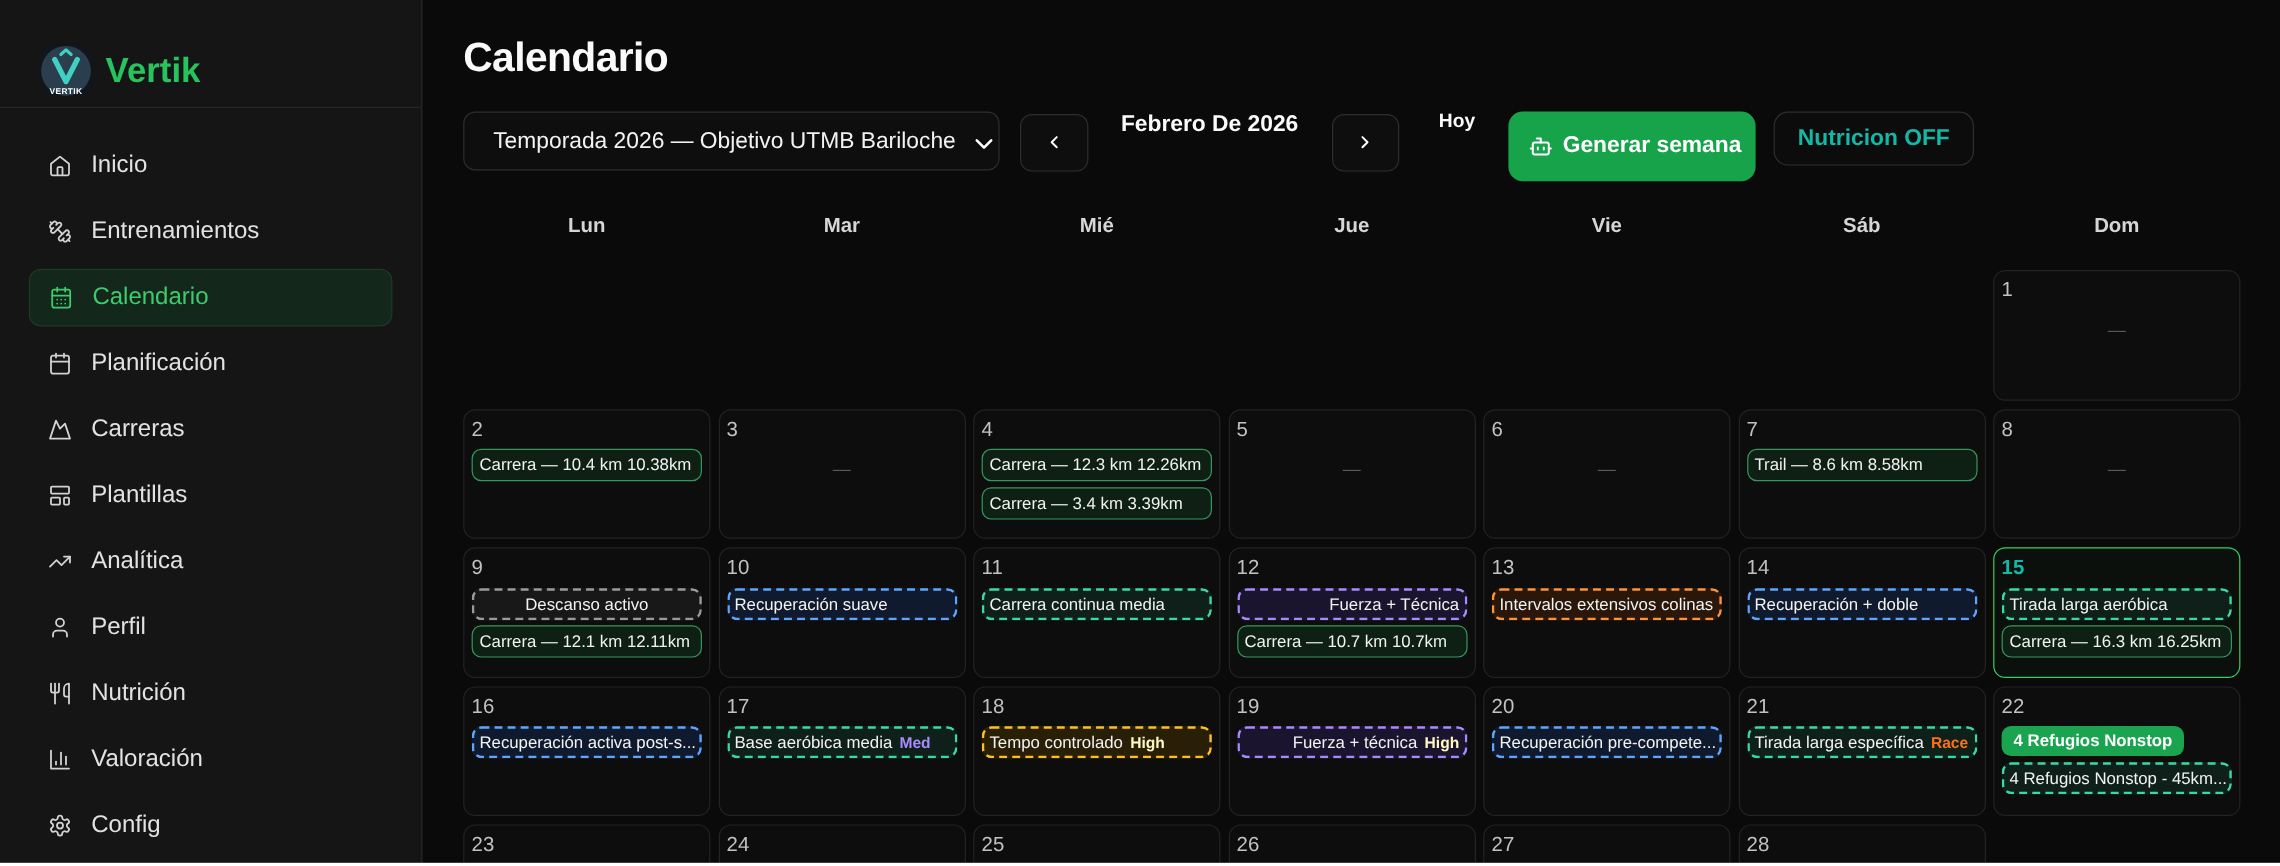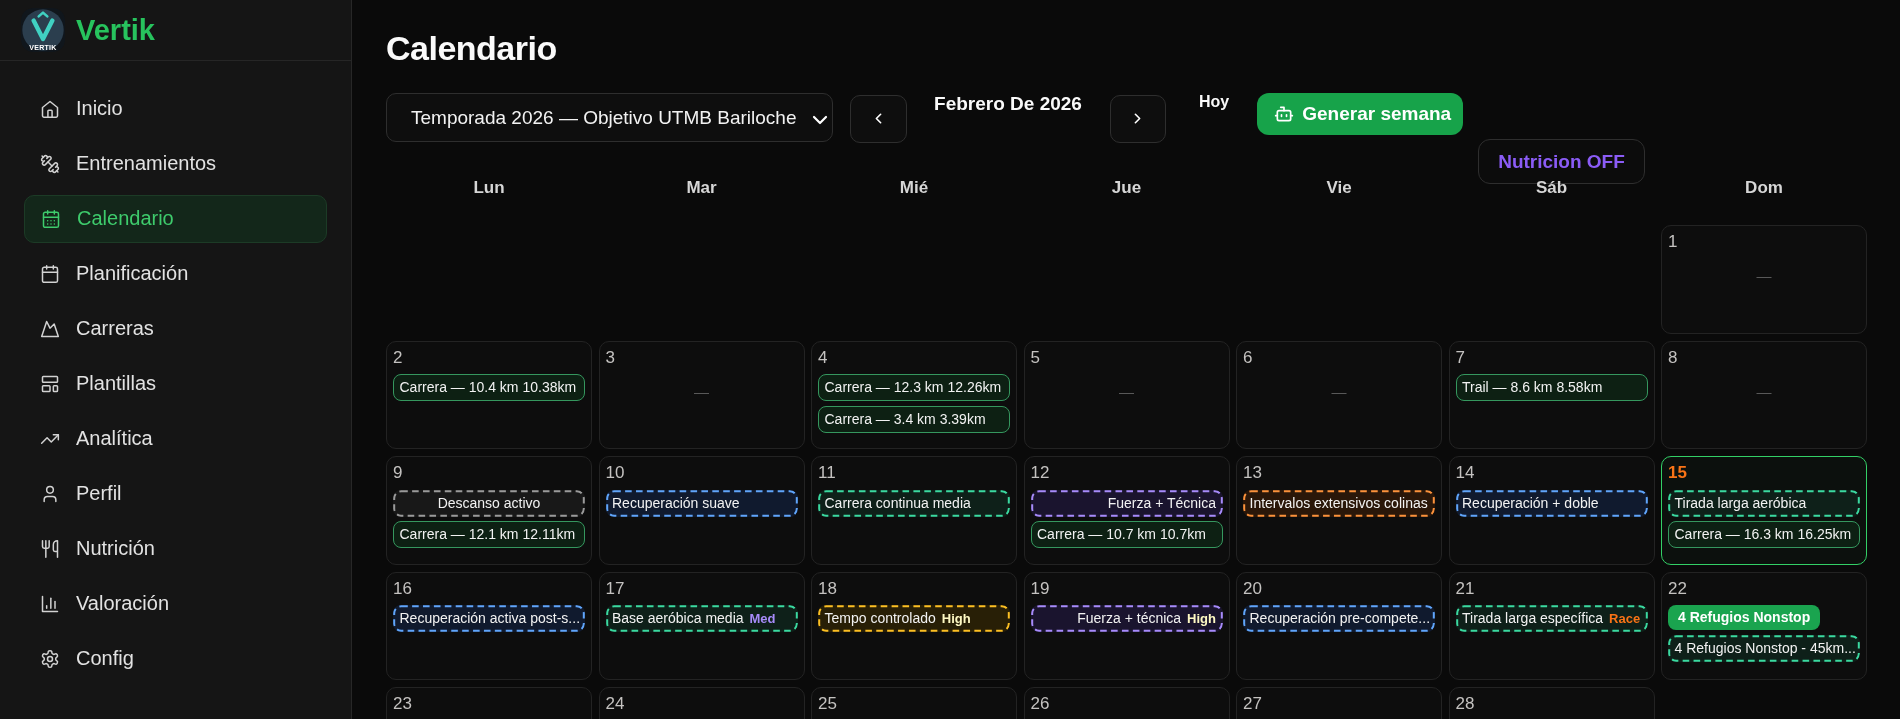--- a/index.html
+++ b/index.html
@@ -2,58 +2,58 @@
 <html><head>
 <meta charset="utf-8">
 <style>
 * { margin:0; padding:0; box-sizing:border-box; }
 html,body { width:1900px; height:722px; overflow:hidden; background:#0a0a0a;
   font-family:"Liberation Sans", sans-serif; }
 .app { display:flex; width:1900px; height:722px; position:relative; }
 
 
 aside { width:352px; height:100%; background:#151515; border-right:1px solid #272727; flex:0 0 352px; }
-.brand { height:61px; border-bottom:1px solid #262626; display:flex; align-items:center; padding-left:21px; }
+.brand { height:61px; border-bottom:1px solid #262626; display:flex; align-items:center; padding-left:33px;margin-top:29px; }
 .logo { width:44px; height:44px; border-radius:12px; }
 .brandname { color:#27c35d; font-size:29px; font-weight:700; margin-left:11px; letter-spacing:0px; }
 nav { padding:23.5px 24px 0 24px; }
 .nav-item { display:flex; align-items:center; height:48px; margin-bottom:7px; border-radius:10px;
   padding-left:16px; color:#e2e2e2; font-size:20px; }
 .nav-item svg { width:20px; height:20px; margin-right:16px; flex:0 0 20px; stroke:#d2d2d2; }
 .nav-item.active { background:#13271a; border:1px solid #1c3b26; color:#3ecb6c; }
 .nav-item.active svg { stroke:#3ecb6c; }
 
 
 main { position:relative; flex:1; height:100%; overflow:hidden; }
 h1 { position:absolute; left:34px; top:29px; color:#fafafa; font-size:34px; font-weight:700; letter-spacing:-0.5px; }
 .controls { position:absolute; left:34px; top:93px; height:49px; display:flex; align-items:flex-start; }
 .select { width:447px; height:49px; background:#0e0e0e; border:1px solid #2e2e2e; border-radius:10px;
   display:flex; align-items:center; padding:0 0.5px 0 24px; color:#f2f2f2; font-size:19px; white-space:nowrap; }
 .select span { flex:1; }
 .navbtn { width:56.5px; height:48px; position:relative; top:1.5px; background:#0e0e0e; border:1px solid #2e2e2e; border-radius:10px;
   display:flex; align-items:center; justify-content:center; }
 .month { width:203px; text-align:center; color:#fafafa; font-size:19px; font-weight:700; }
 .hoy { color:#fafafa; font-size:16px; font-weight:700; margin:0 0 0 33px; }
-.genbtn { height:42px; margin-left:28px; background:#17a34a; border:none; border-radius:12px;
+.genbtn { height:58px; margin-left:28px; background:#17a34a; border:none; border-radius:12px;
   display:flex; align-items:center; padding:0 12px 0 17px; color:#fff; font-size:19px; font-weight:700; white-space:nowrap; }
 .genbtn svg { width:20px; height:20px; margin-right:8px; }
 .nutbtn { height:45px; margin-left:15px; background:#0c0c0c; border:1px solid #2e2e2e; border-radius:12px;
-  display:flex; align-items:center; padding:0 19px; color:#8b5cf6; font-size:19px; font-weight:700; white-space:nowrap;margin-top:46px; }
+  display:flex; align-items:center; padding:0 19px; color:#14b8a6; font-size:19px; font-weight:700; white-space:nowrap; }
 
 
 .dow { position:absolute; left:34px; top:177px; width:1481px; display:grid;
   grid-template-columns:repeat(7,206px); column-gap:6.5px; }
 .dow div { text-align:center; color:#d6d6d6; font-size:17px; font-weight:700; line-height:21px; }
 .grid { position:absolute; left:34px; top:225px; width:1481px; display:grid;
   grid-template-columns:repeat(7,206px); column-gap:6.5px; row-gap:7px; grid-auto-rows:108.5px; }
 .cell { background:#0d0d0d; border:1px solid #232323; border-radius:10px; padding:6px; position:relative; }
 .cell.ghost { background:transparent; border:none; }
 .cell.today { border:1px solid #33cf66; background:#0c100d; padding:6px; }
 .dnum { color:#c4c2c0; font-size:17px; line-height:20px; }
-.cell.today .dnum { color:#f97316; font-weight:700; }
+.cell.today .dnum { color:#14b8a6; font-weight:700; }
 .dash { position:absolute; left:0; right:0; top:50%; margin-top:-12px; text-align:center; color:#585858; font-size:15px; }
 .evs { margin-top:6.5px; display:flex; flex-direction:column; gap:4.5px; align-items:stretch; }
 .ev { font-size:14px; line-height:19px; color:#f2f2f2; border-radius:8px; padding:3px 5.5px;
   white-space:nowrap; overflow:hidden; }
 .ev.done { border:1px solid #35975e; background:#0d2013; }
 .ev.d { border:none; padding:4px 6.5px; position:relative; }
 .ev.d svg.db { position:absolute; left:0; top:0; width:192px; height:27px; }
 .ev.gray { --bc:#9a9a9a; background:#181818;text-align:center; }
 .ev.blue { --bc:#60a5fa; background:#101a2e; }
 .ev.green { --bc:#3bd9a0; background:#0e2019; }

